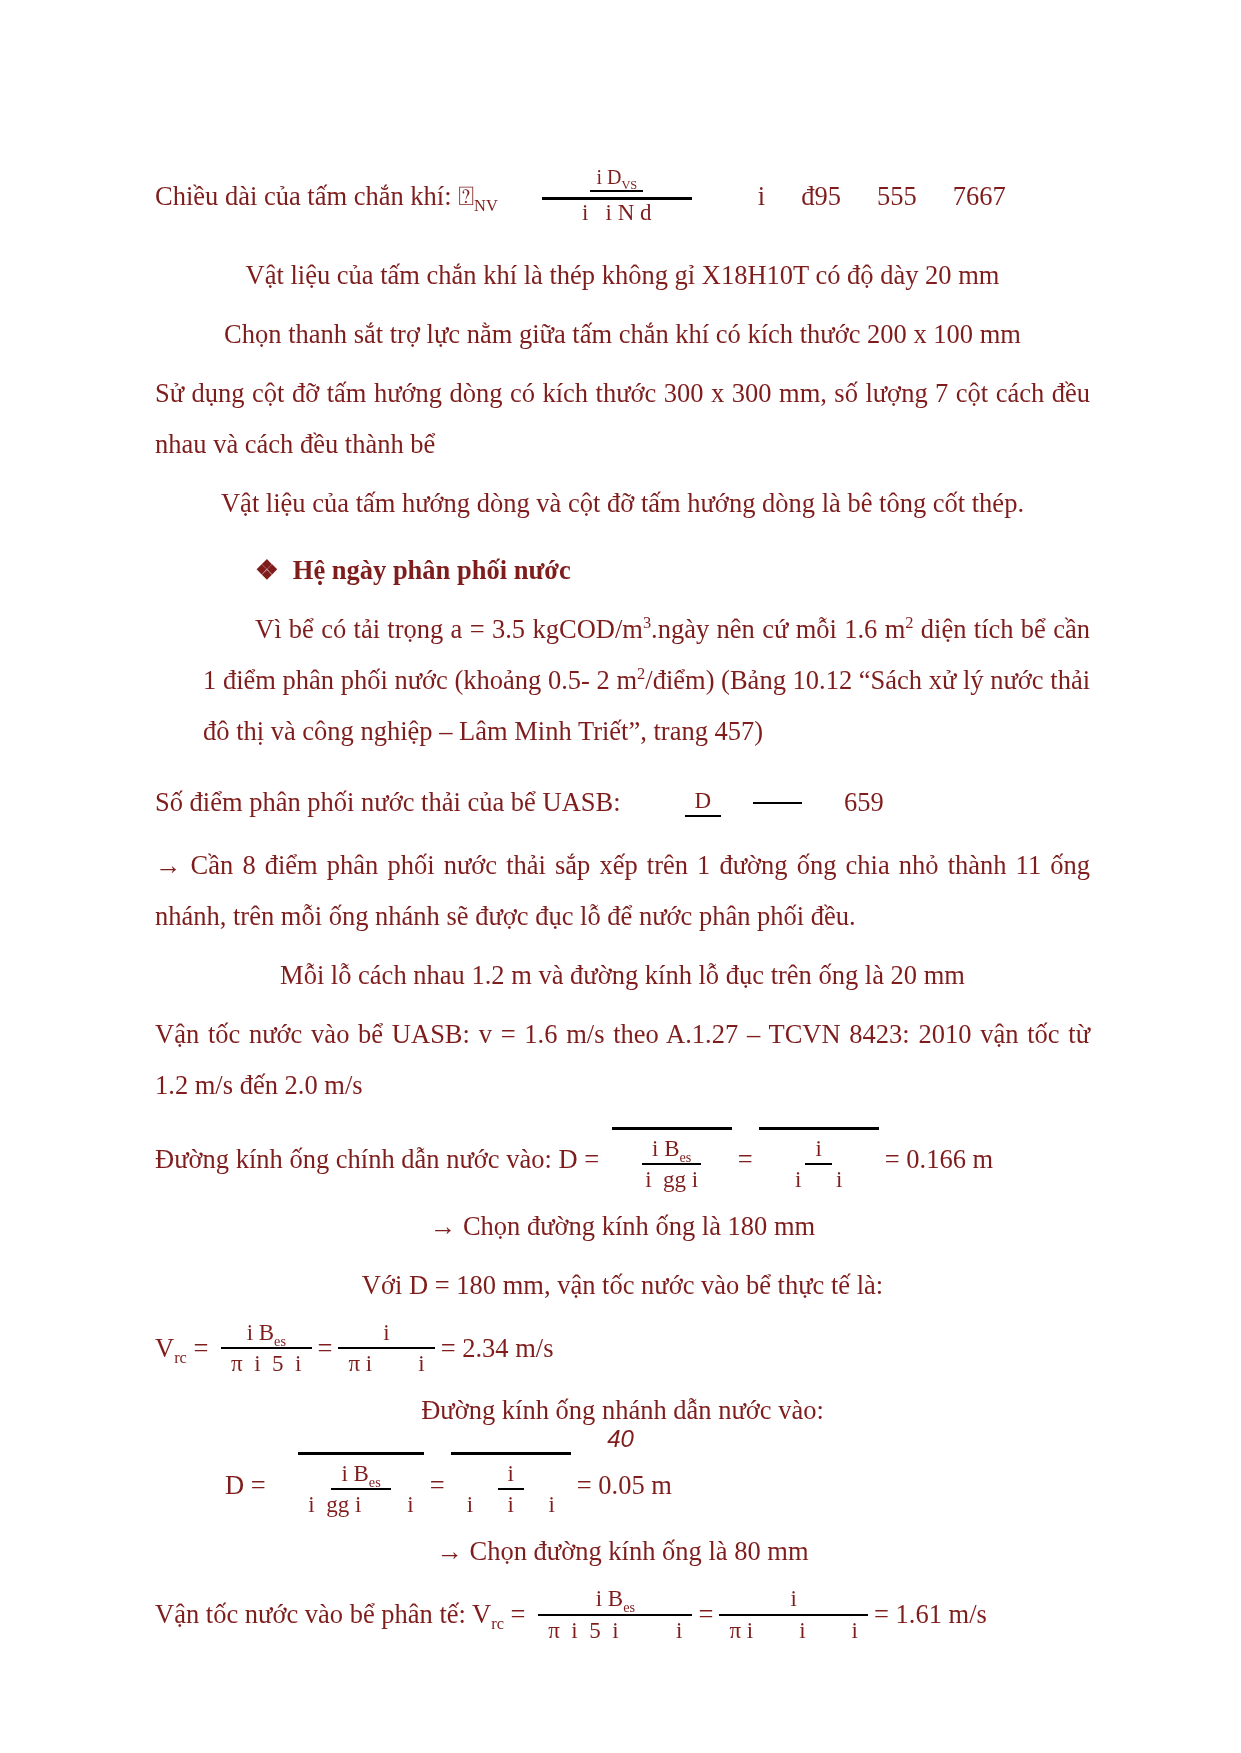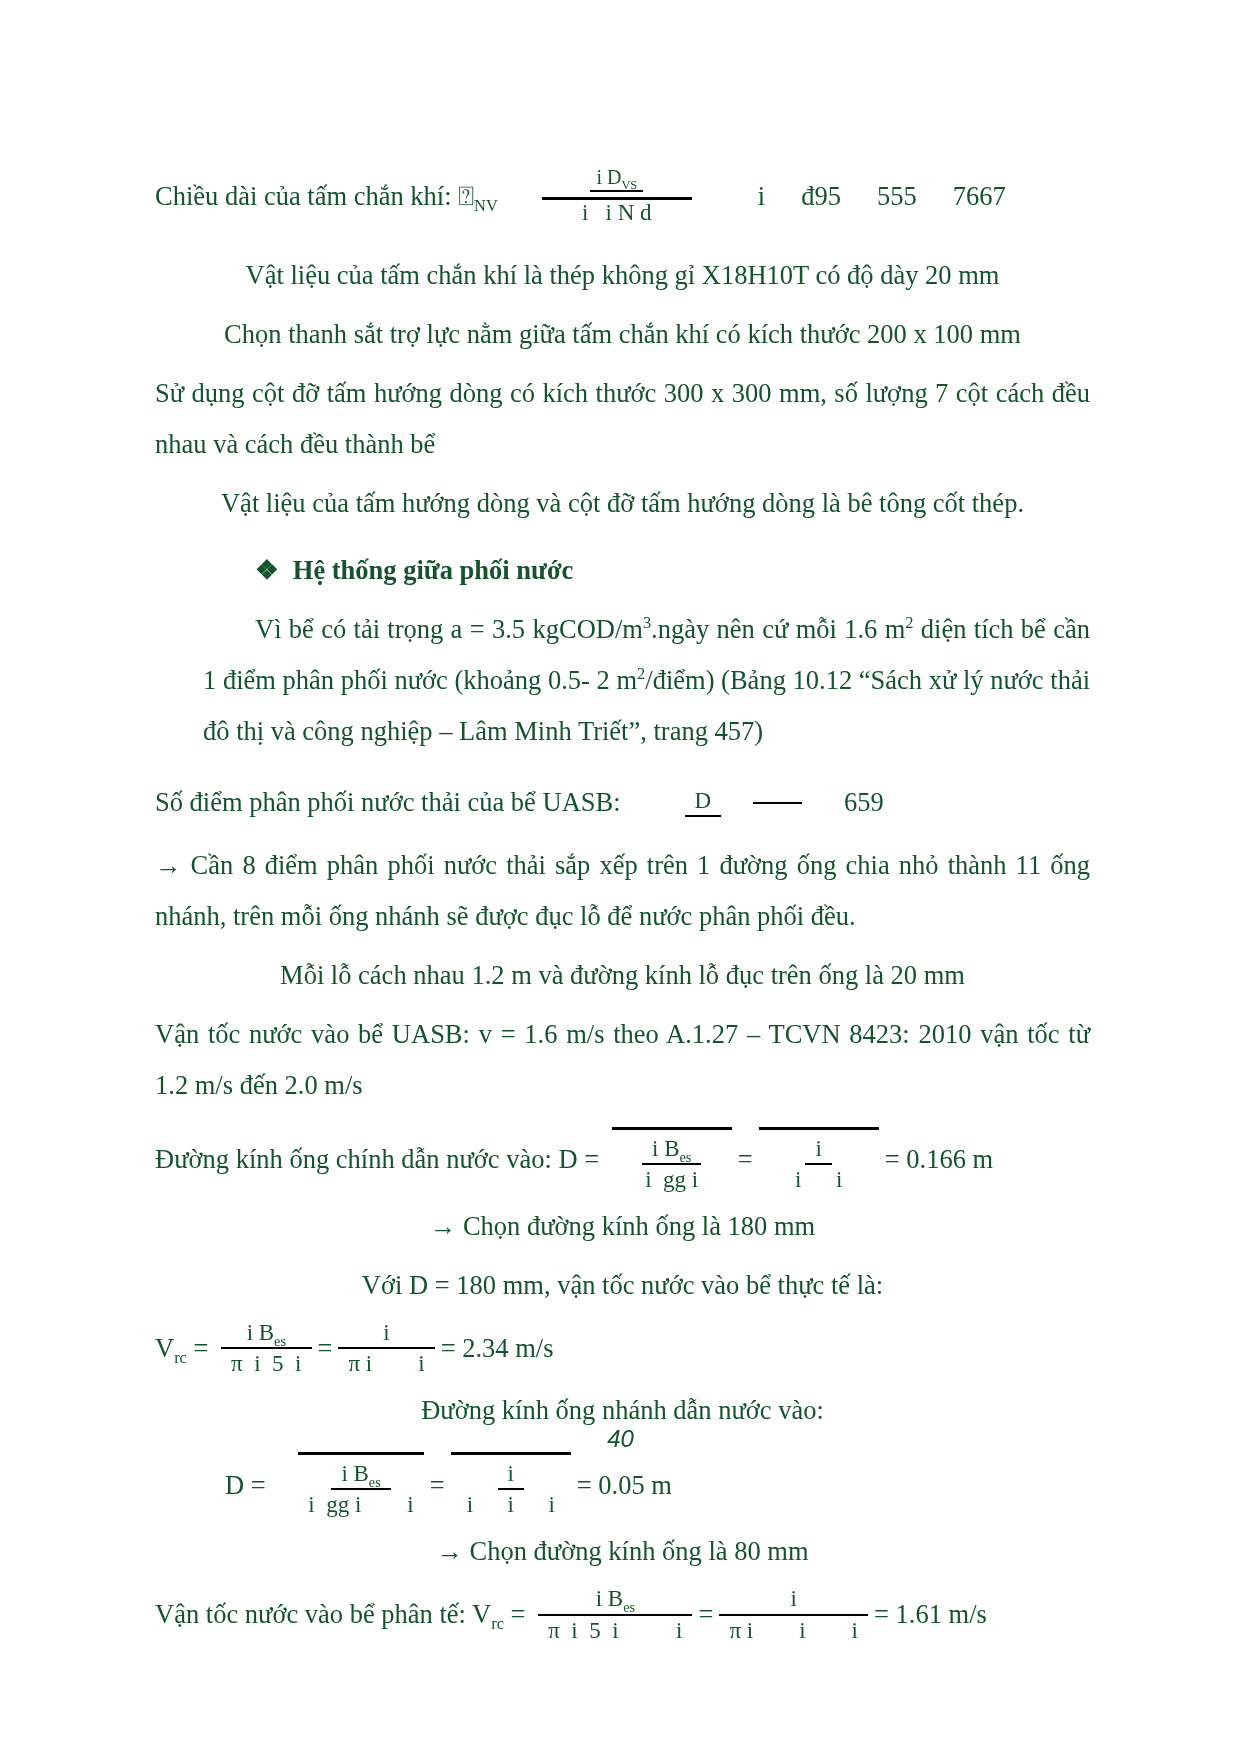--- a/index.html
+++ b/index.html
@@ -8,21 +8,21 @@
     padding: 0;
     background: #ffffff;
   }
   .page {
     position: relative;
     width: 1241px;
     height: 1753px;
     background: #ffffff;
     margin: 0 auto;
     font-family: "Liberation Serif", "DejaVu Serif", serif;
-    color: #14532d;
+    color: #7f1d1d;
     overflow: hidden;
   }
   .body-area {
     position: absolute;
     left: 155px;
     top: 150px;
     width: 935px;
   }
   .para {
     font-size: 26.5px;
@@ -195,21 +195,21 @@
 
     <p class="para justify">Sử dụng cột đỡ tấm hướng dòng có kích thước 300 x 300 mm, số lượng 7 cột cách đều nhau và cách đều thành bể</p>
 
     <div class="gap-sm"></div>
 
     <p class="para">Vật liệu của tấm hướng dòng và cột đỡ tấm hướng dòng là bê tông cốt thép.</p>
 
     <div class="gap-md"></div>
 
     <div class="heading">
-      <span class="bullet">❖</span><span>Hệ thống giữa phối nước</span>
+      <span class="bullet">❖</span><span>Hệ ngày phân phối nước</span>
     </div>
 
     <div class="gap-sm"></div>
 
     <p class="para justify indent"><span>Vì bể có tải trọng a = 3.5 kgCOD/m</span><sup>3</sup><span>.ngày nên cứ mỗi 1.6 m</span><sup>2</sup><span> diện tích bể cần 1 điểm phân phối nước (khoảng 0.5- 2 m</span><sup>2</sup><span>/điểm) (Bảng 10.12  “Sách xử lý nước thải đô thị và công nghiệp – Lâm Minh Triết”, trang 457)</span></p>
 
     <div class="gap-md"></div>
 
     <div class="mathline">
       <span class="txt">Số điểm phân phối nước thải của bể UASB:</span>

